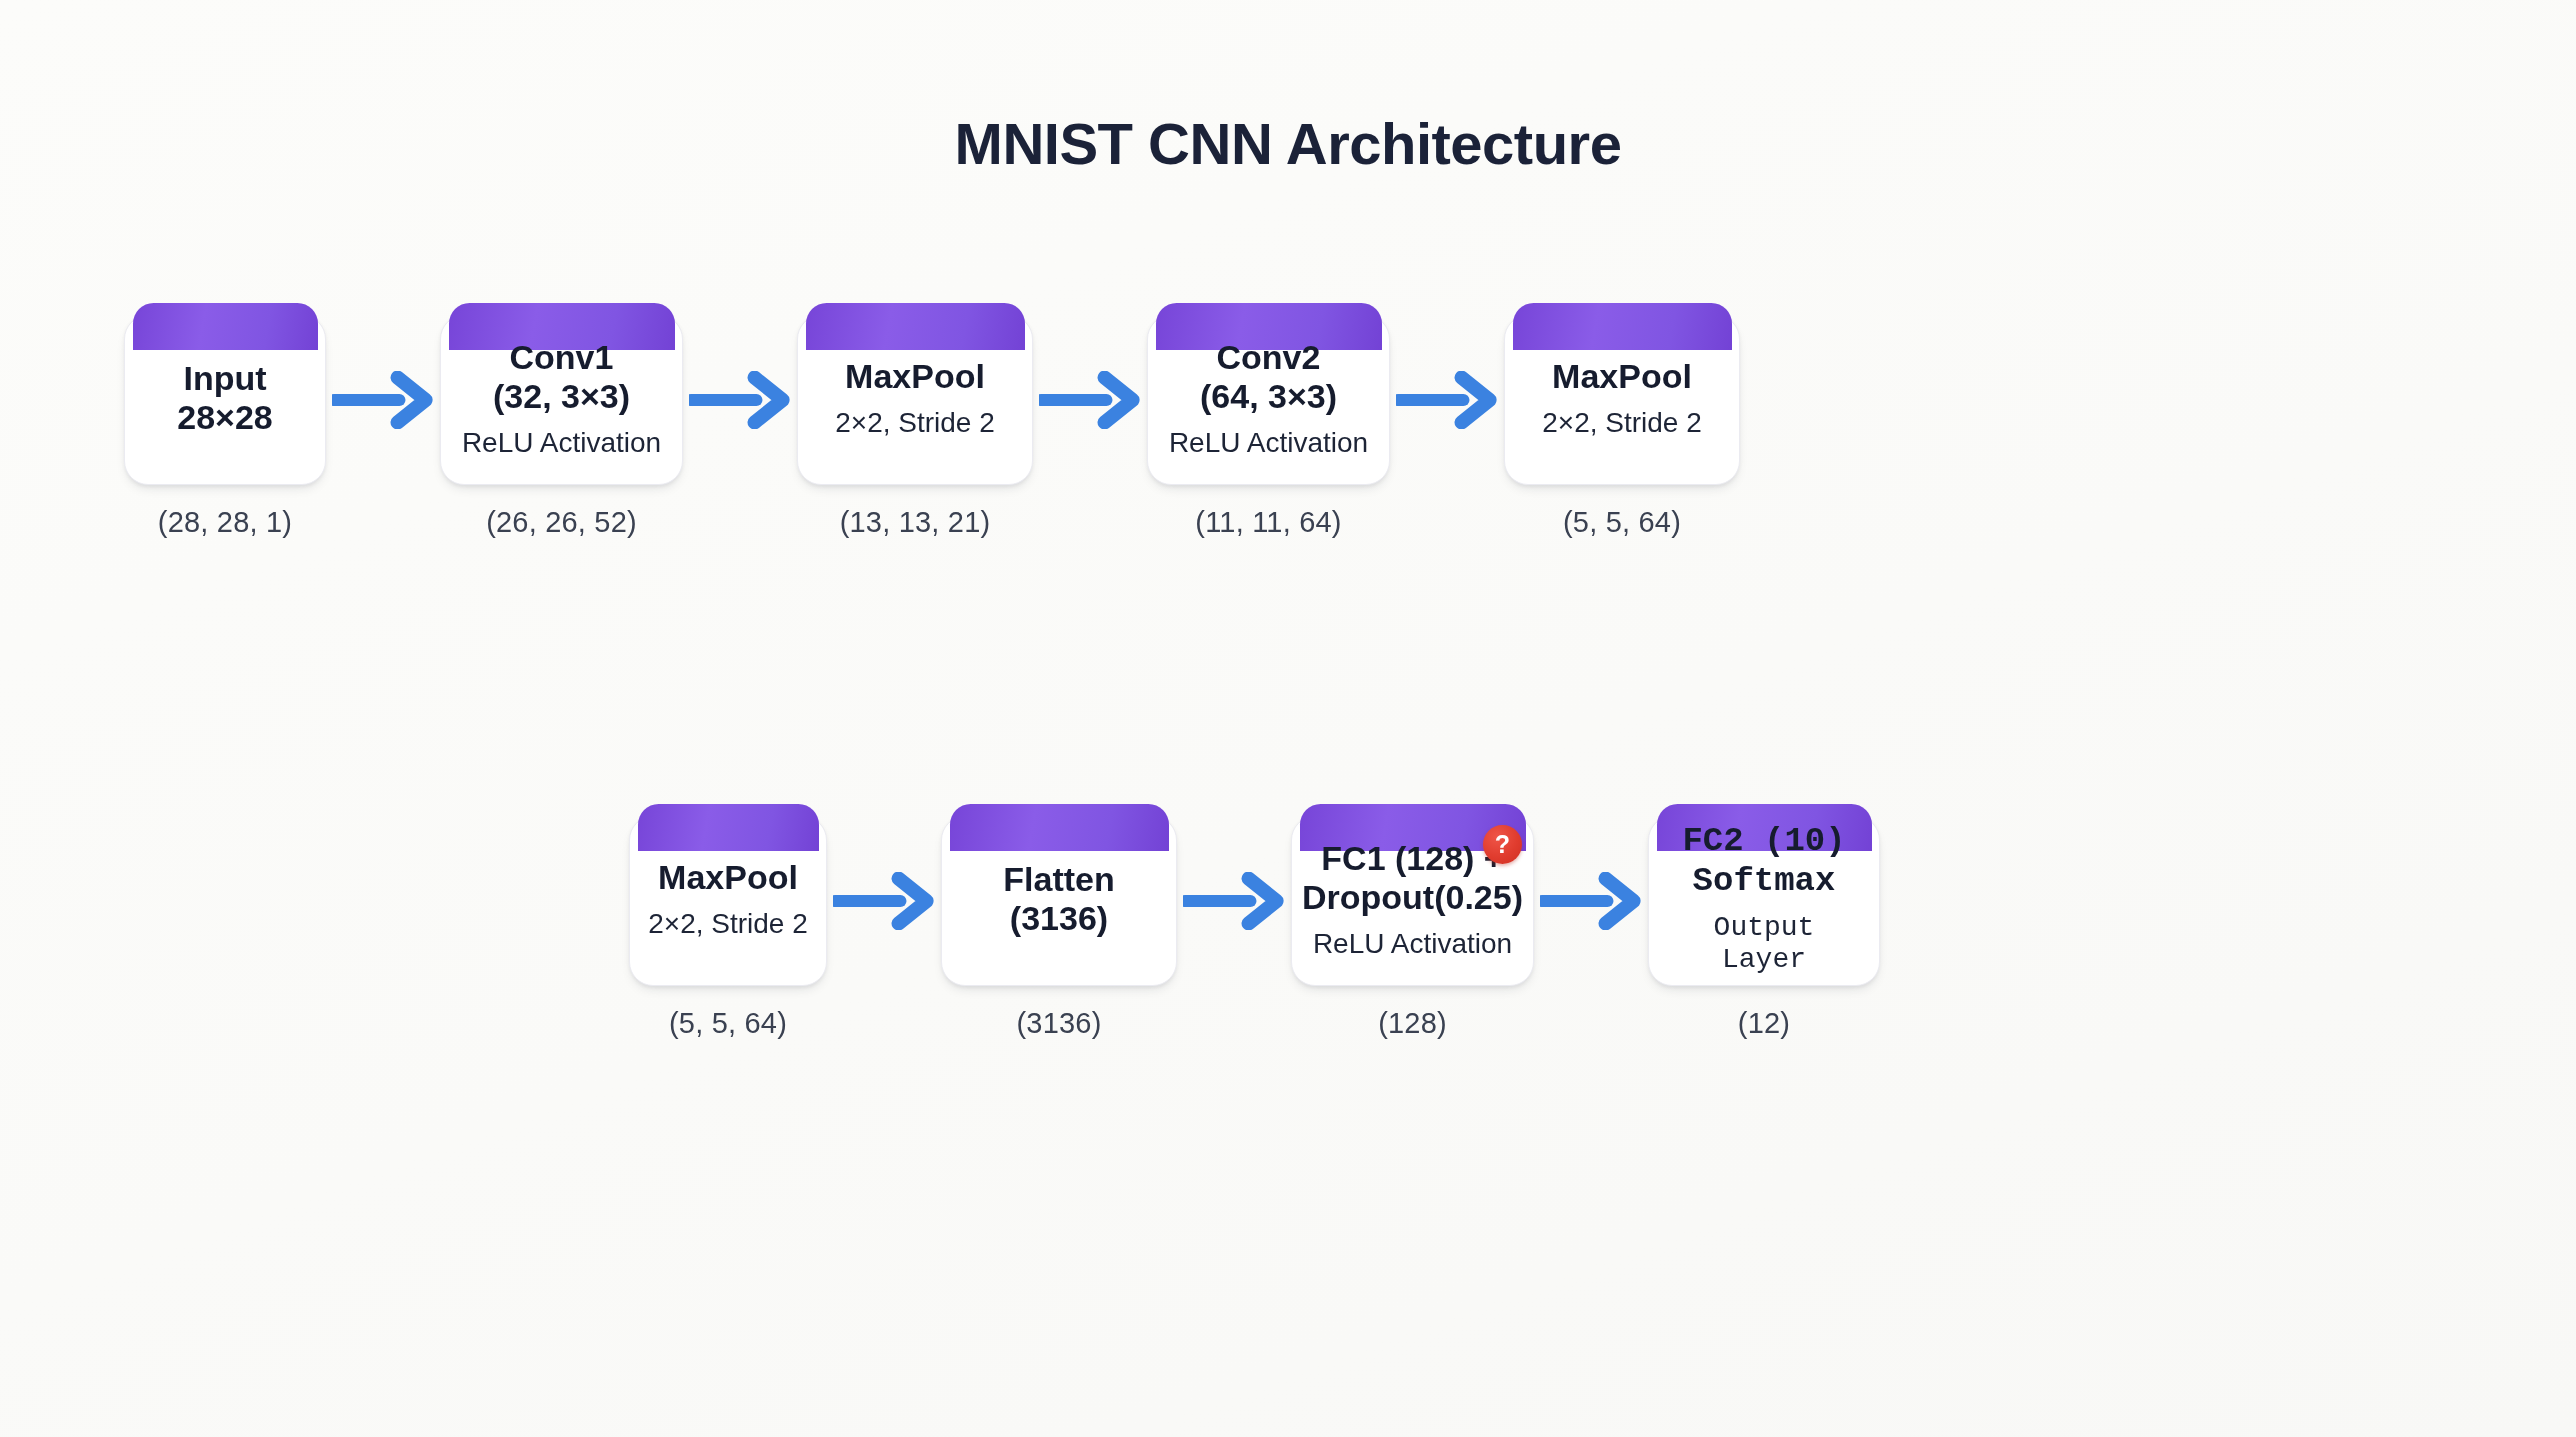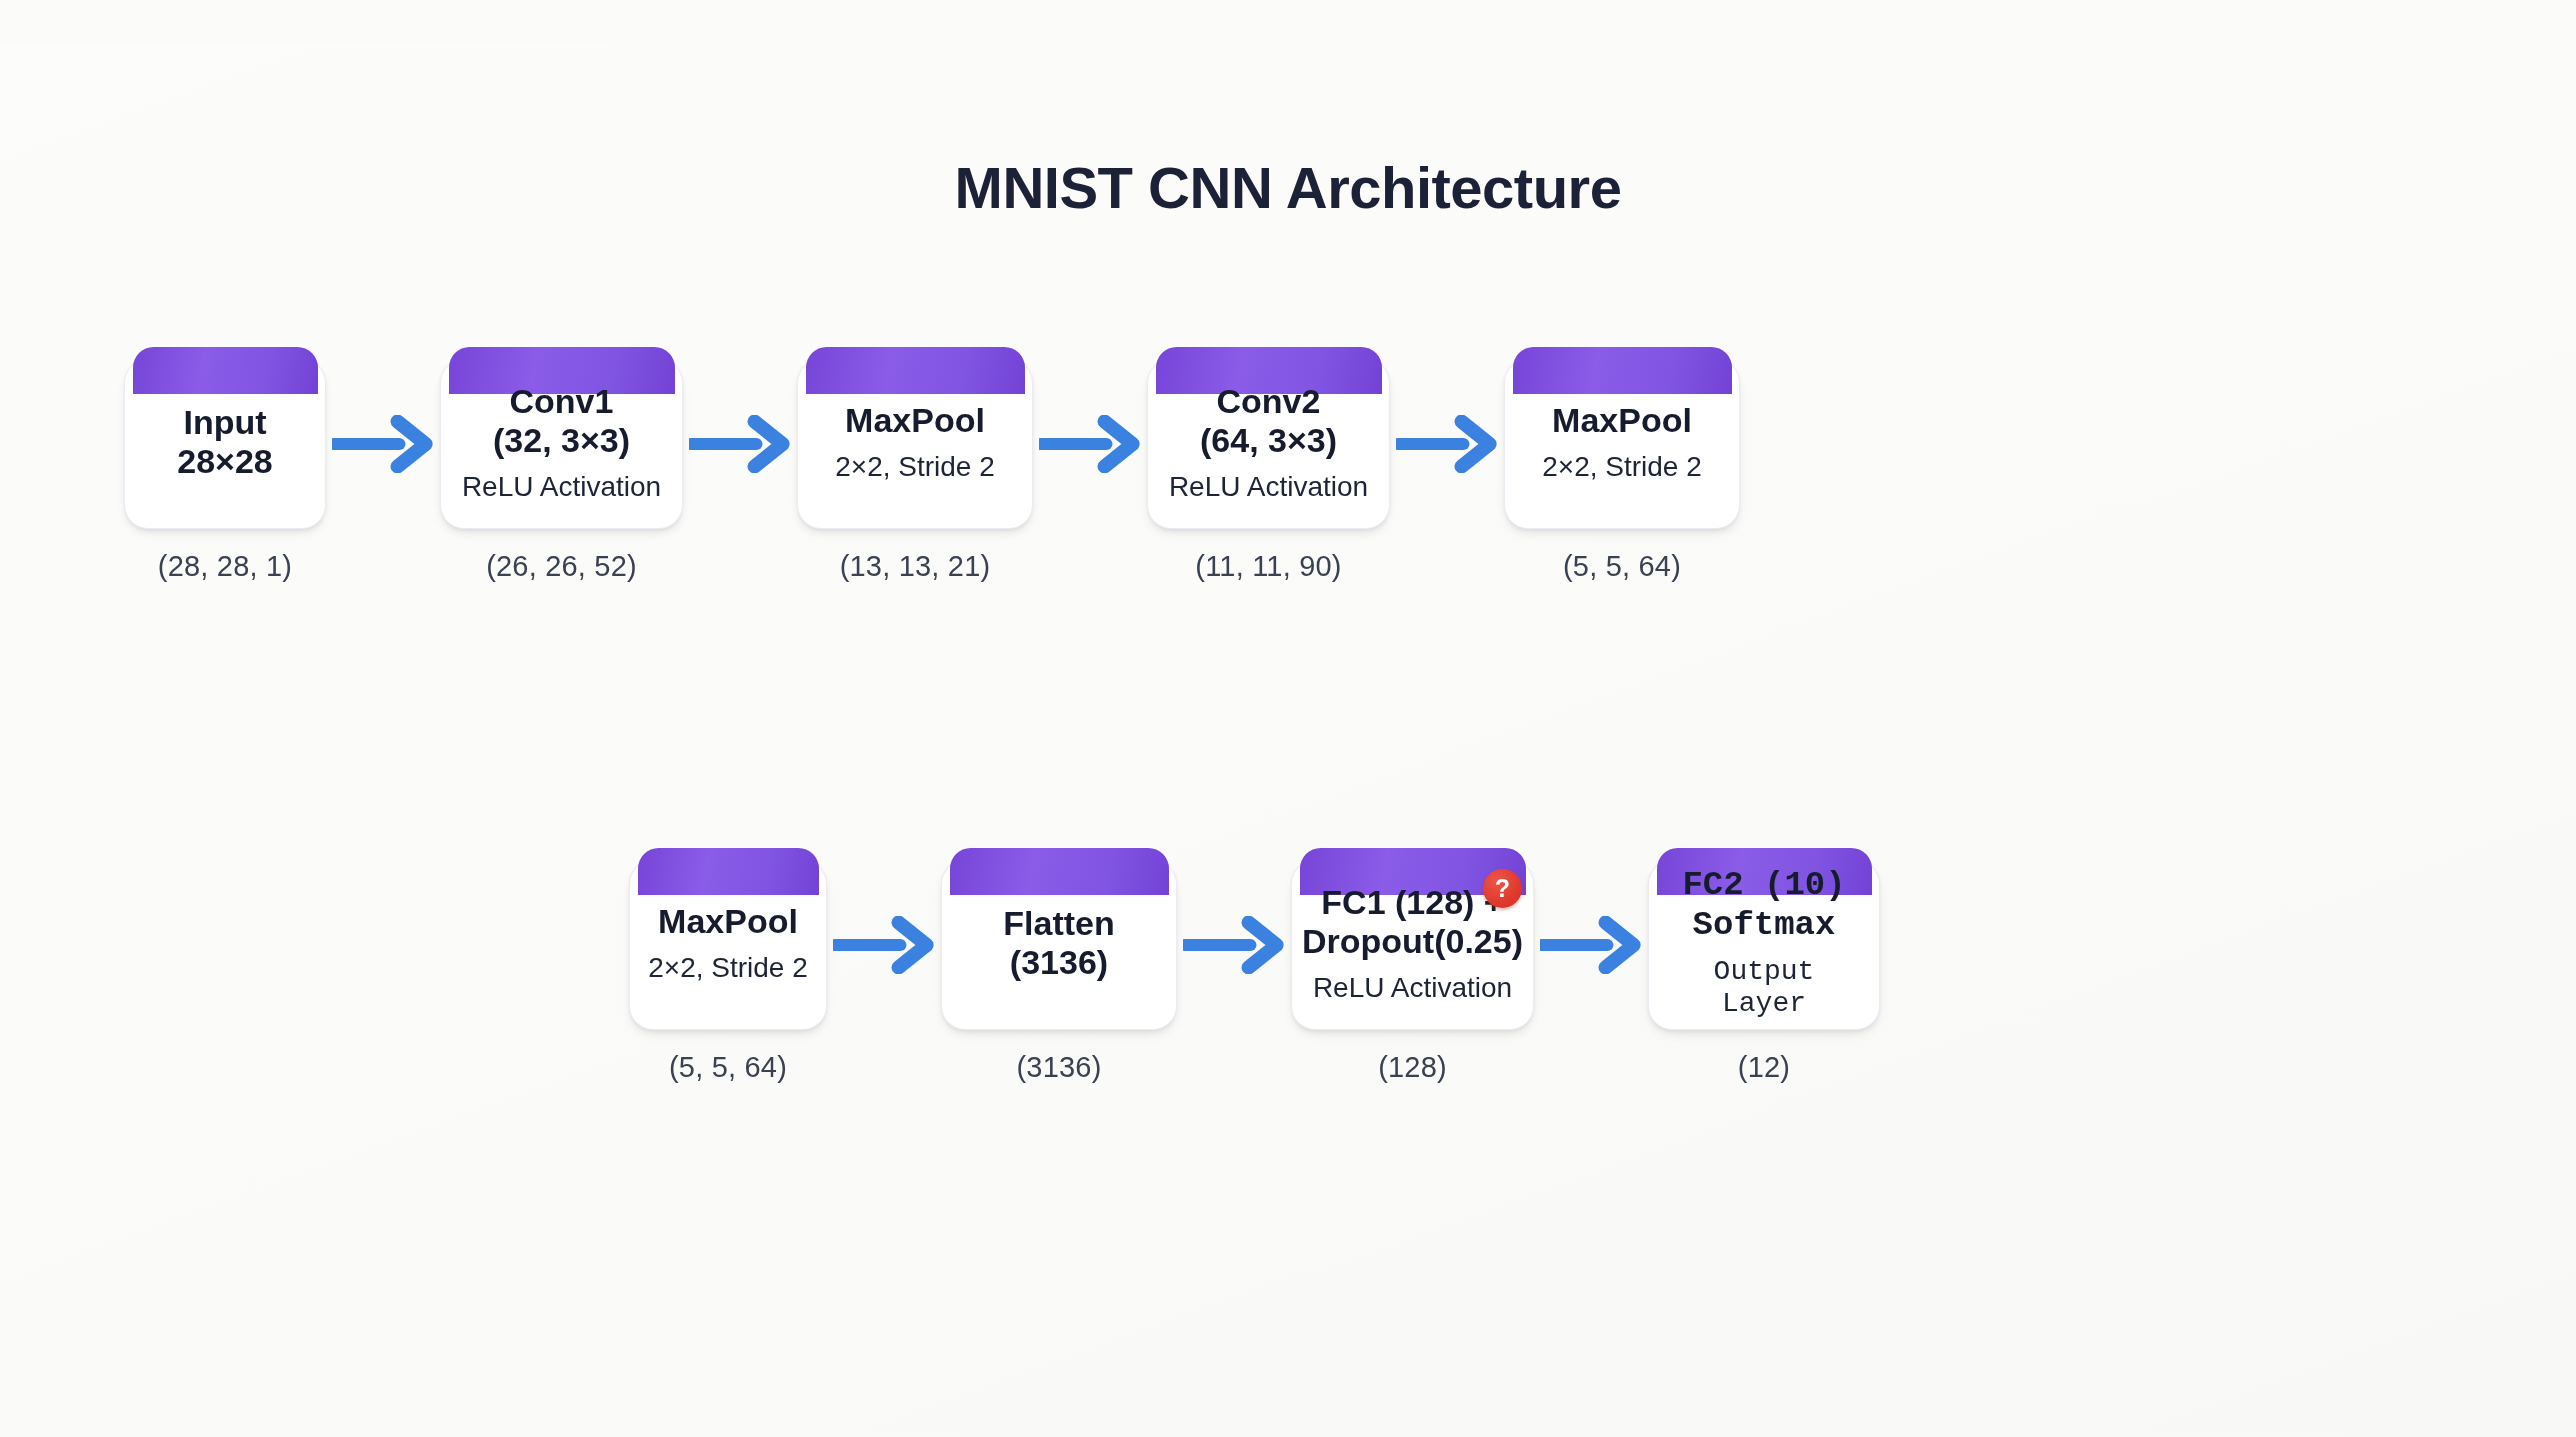--- a/index.html
+++ b/index.html
@@ -12,21 +12,20 @@
     height: 1438px;
     font-family: "Liberation Sans", sans-serif;
     overflow: hidden;
     position: relative;
   }
 
   #canvas {
     position: absolute;
     inset: 0;
     background: linear-gradient(160deg, #fcfcfa 0%, #fafaf8 55%, #f8f8f6 100%);
-    margin-top: 44px;
   }
 
   
   #title {
     position: absolute;
     top: 110px;
     left: 0;
     width: 100%;
     text-align: center;
     font-size: 58px;
@@ -193,21 +192,21 @@
           <line x1="2" y1="31" x2="72" y2="31" stroke="#3b82e0" stroke-width="13" stroke-linecap="round"></line>
           <polyline points="70,7 100,31 70,55" fill="none" stroke="#3b82e0" stroke-width="15" stroke-linecap="round" stroke-linejoin="round"></polyline>
         </svg>
       </div>
       <div class="node-wrap">
         <div class="node n-sz-b">
           <div class="node-title">Conv2
 (64, 3×3)</div>
           <div class="node-sub">ReLU Activation</div>
         </div>
-        <div class="shape-label">(11, 11, 90)</div>
+        <div class="shape-label">(11, 11, 64)</div>
       </div>
       <div class="arrow">
         <svg width="103" height="58" viewBox="0 0 110 62" aria-hidden="true">
           <line x1="2" y1="31" x2="72" y2="31" stroke="#3b82e0" stroke-width="13" stroke-linecap="round"></line>
           <polyline points="70,7 100,31 70,55" fill="none" stroke="#3b82e0" stroke-width="15" stroke-linecap="round" stroke-linejoin="round"></polyline>
         </svg>
       </div>
       <div class="node-wrap">
         <div class="node n-sz-c">
           <div class="node-title">MaxPool</div>

